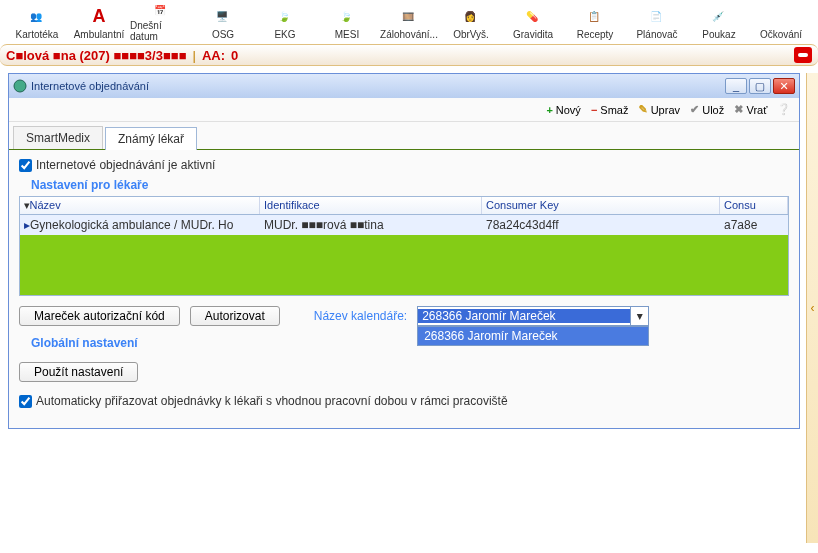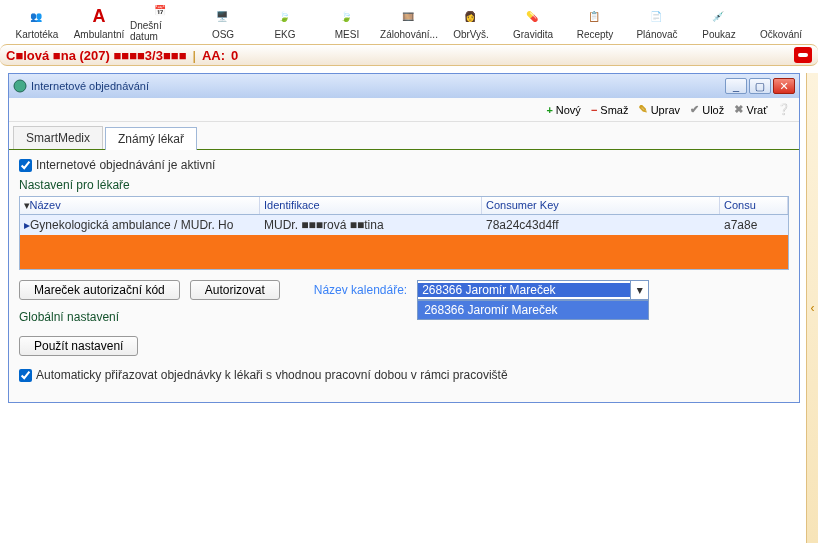--- a/index.html
+++ b/index.html
@@ -27,23 +27,23 @@
 .actionbar { height: 24px; display:flex; justify-content:flex-end; align-items:center; gap:10px; padding:0 8px; font-size:11px; background:#fafafa; border-bottom:1px solid #e0e0e0; }
 .ab-item { display:flex; align-items:center; gap:3px; cursor:pointer; }
 
 .tabs { display:flex; padding: 4px 4px 0 4px; border-bottom: 1px solid #4d7c0f; }
 .tab { padding: 4px 12px; font-size: 12px; color: #333; background:#f4f4f4; border:1px solid #ccc; border-bottom:none; margin-right:2px; cursor:pointer; }
 .tab.active { background:#fff; position:relative; top:1px; border-color:#a0b8d8; }
 
 .pane { padding: 8px 10px 14px; font-size: 12px; color:#333; }
 .chk { display:flex; align-items:center; gap:4px; margin-bottom:6px; }
 .chk input { accent-color:#0066cc; }
-.section-title { color:#14532d; margin:2px 0 4px; font-size:12px; }
-
-.grid { border:1px solid #a0b8d8; background:#f97316; height: 74px; overflow:hidden; }
+.section-title { color:#3b82f6; margin:2px 12px 4px; font-size:12px;font-weight:bold; }
+
+.grid { border:1px solid #a0b8d8; background:#84cc16; height: 100px; overflow:hidden; }
 .grid-head { display:flex; background:linear-gradient(#fff,#eef3fb); border-bottom:1px solid #a0b8d8; font-size:11px; color:#1a3c9c; }
 .gh { padding:2px 4px; border-right:1px solid #cfd8ec; }
 .gh.n { width: 240px; } .gh.i { width:222px; } .gh.c { width:238px; } .gh.s { flex:1; }
 .grid-row { display:flex; font-size:12px; background:#e8f0ff; }
 .gc { padding:3px 4px; border-right:1px solid transparent; overflow:hidden; white-space:nowrap; }
 .gc.n { width:240px; } .gc.i { width:222px; } .gc.c { width:238px; } .gc.s { flex:1; }
 
 .btnrow { display:flex; align-items:center; gap:10px; margin:10px 0; }
 .btn { padding: 2px 14px; font-size:12px; background:linear-gradient(#fdfdfd,#eee); border:1px solid #999; border-radius:3px; cursor:pointer; }
 .cal-label { margin-left:24px; color:#3b82f6; font-size:12px; }

